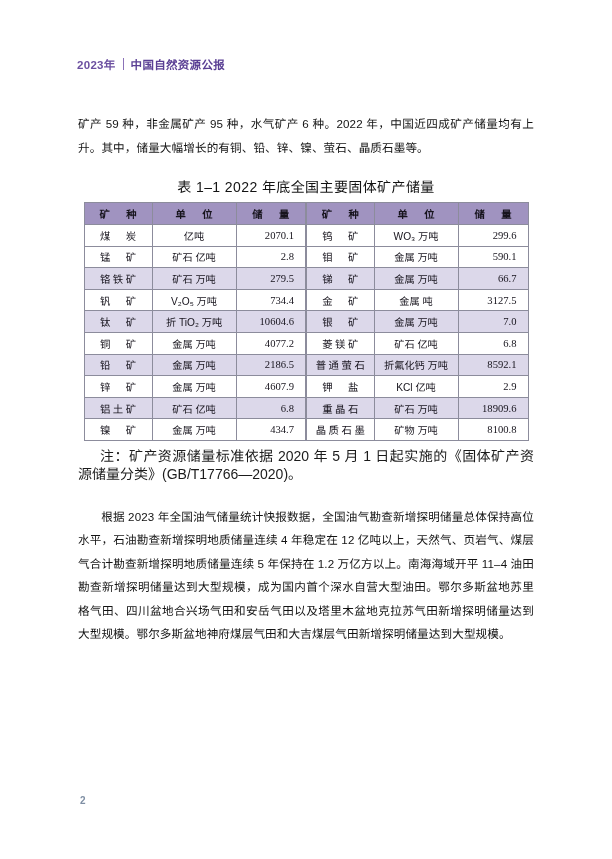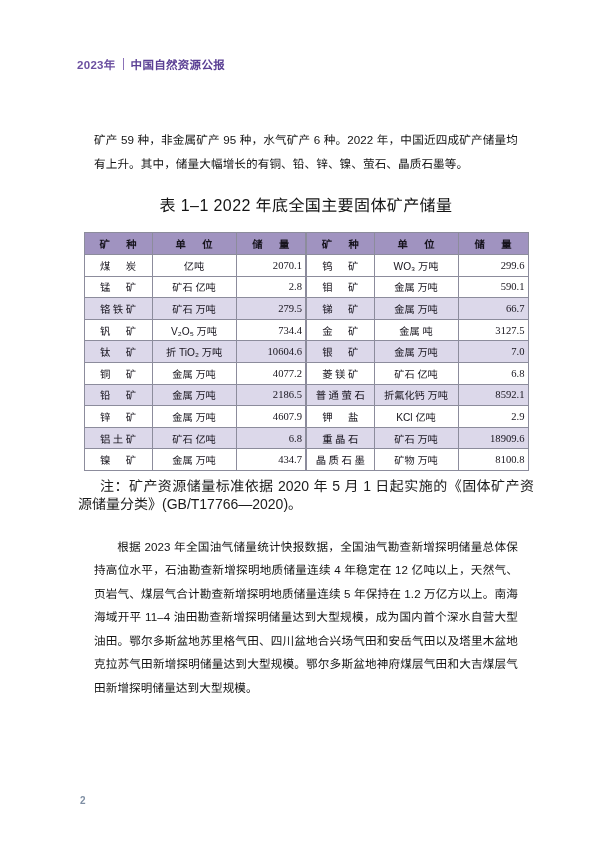--- a/index.html
+++ b/index.html
@@ -46,35 +46,35 @@
   .doc-header .title { color: #5a3f94; }
 
   
   .content {
     position: absolute;
     left: 78px;
     top: 112px;
     width: 456px;
   }
   p.body-text {
-    margin: 16px;
+    margin: 0;
     font-size: 11.6px;
     line-height: 23.5px;
     text-align: justify;
     text-justify: inter-ideograph;
     color: #131313;
     letter-spacing: 0.1px;
   }
   p.indent { text-indent: 2em; }
 
   
   .table-caption {
-    margin: 17px 0 16px 0;
+    margin: 17px 0 6px 0;
     text-align: center;
-    font-size: 16px;
+    font-size: 14px;
     color: #131313;
     letter-spacing: 0.4px;
   }
 
   
   table.minerals {
     border-collapse: collapse;
     width: 444px;
     margin: 0 auto;
     table-layout: fixed;
@@ -112,21 +112,21 @@
   }
   table.minerals td.name {
     letter-spacing: 2.5px;
     text-indent: 2.5px;
     margin-top: 40px;
   }
   table.minerals td.value {
     font-family: "Liberation Serif", "DejaVu Serif", serif;
     font-size: 10.6px;
     text-align: right;
-    padding-right: 3px;
+    padding-right: 11px;
   }
   table.minerals td.unit {
     font-size: 10.2px;
   }
   table.minerals .mid-divider {
     border-left: 2px solid #8c8c9c;
   }
 
   
   .table-note {

